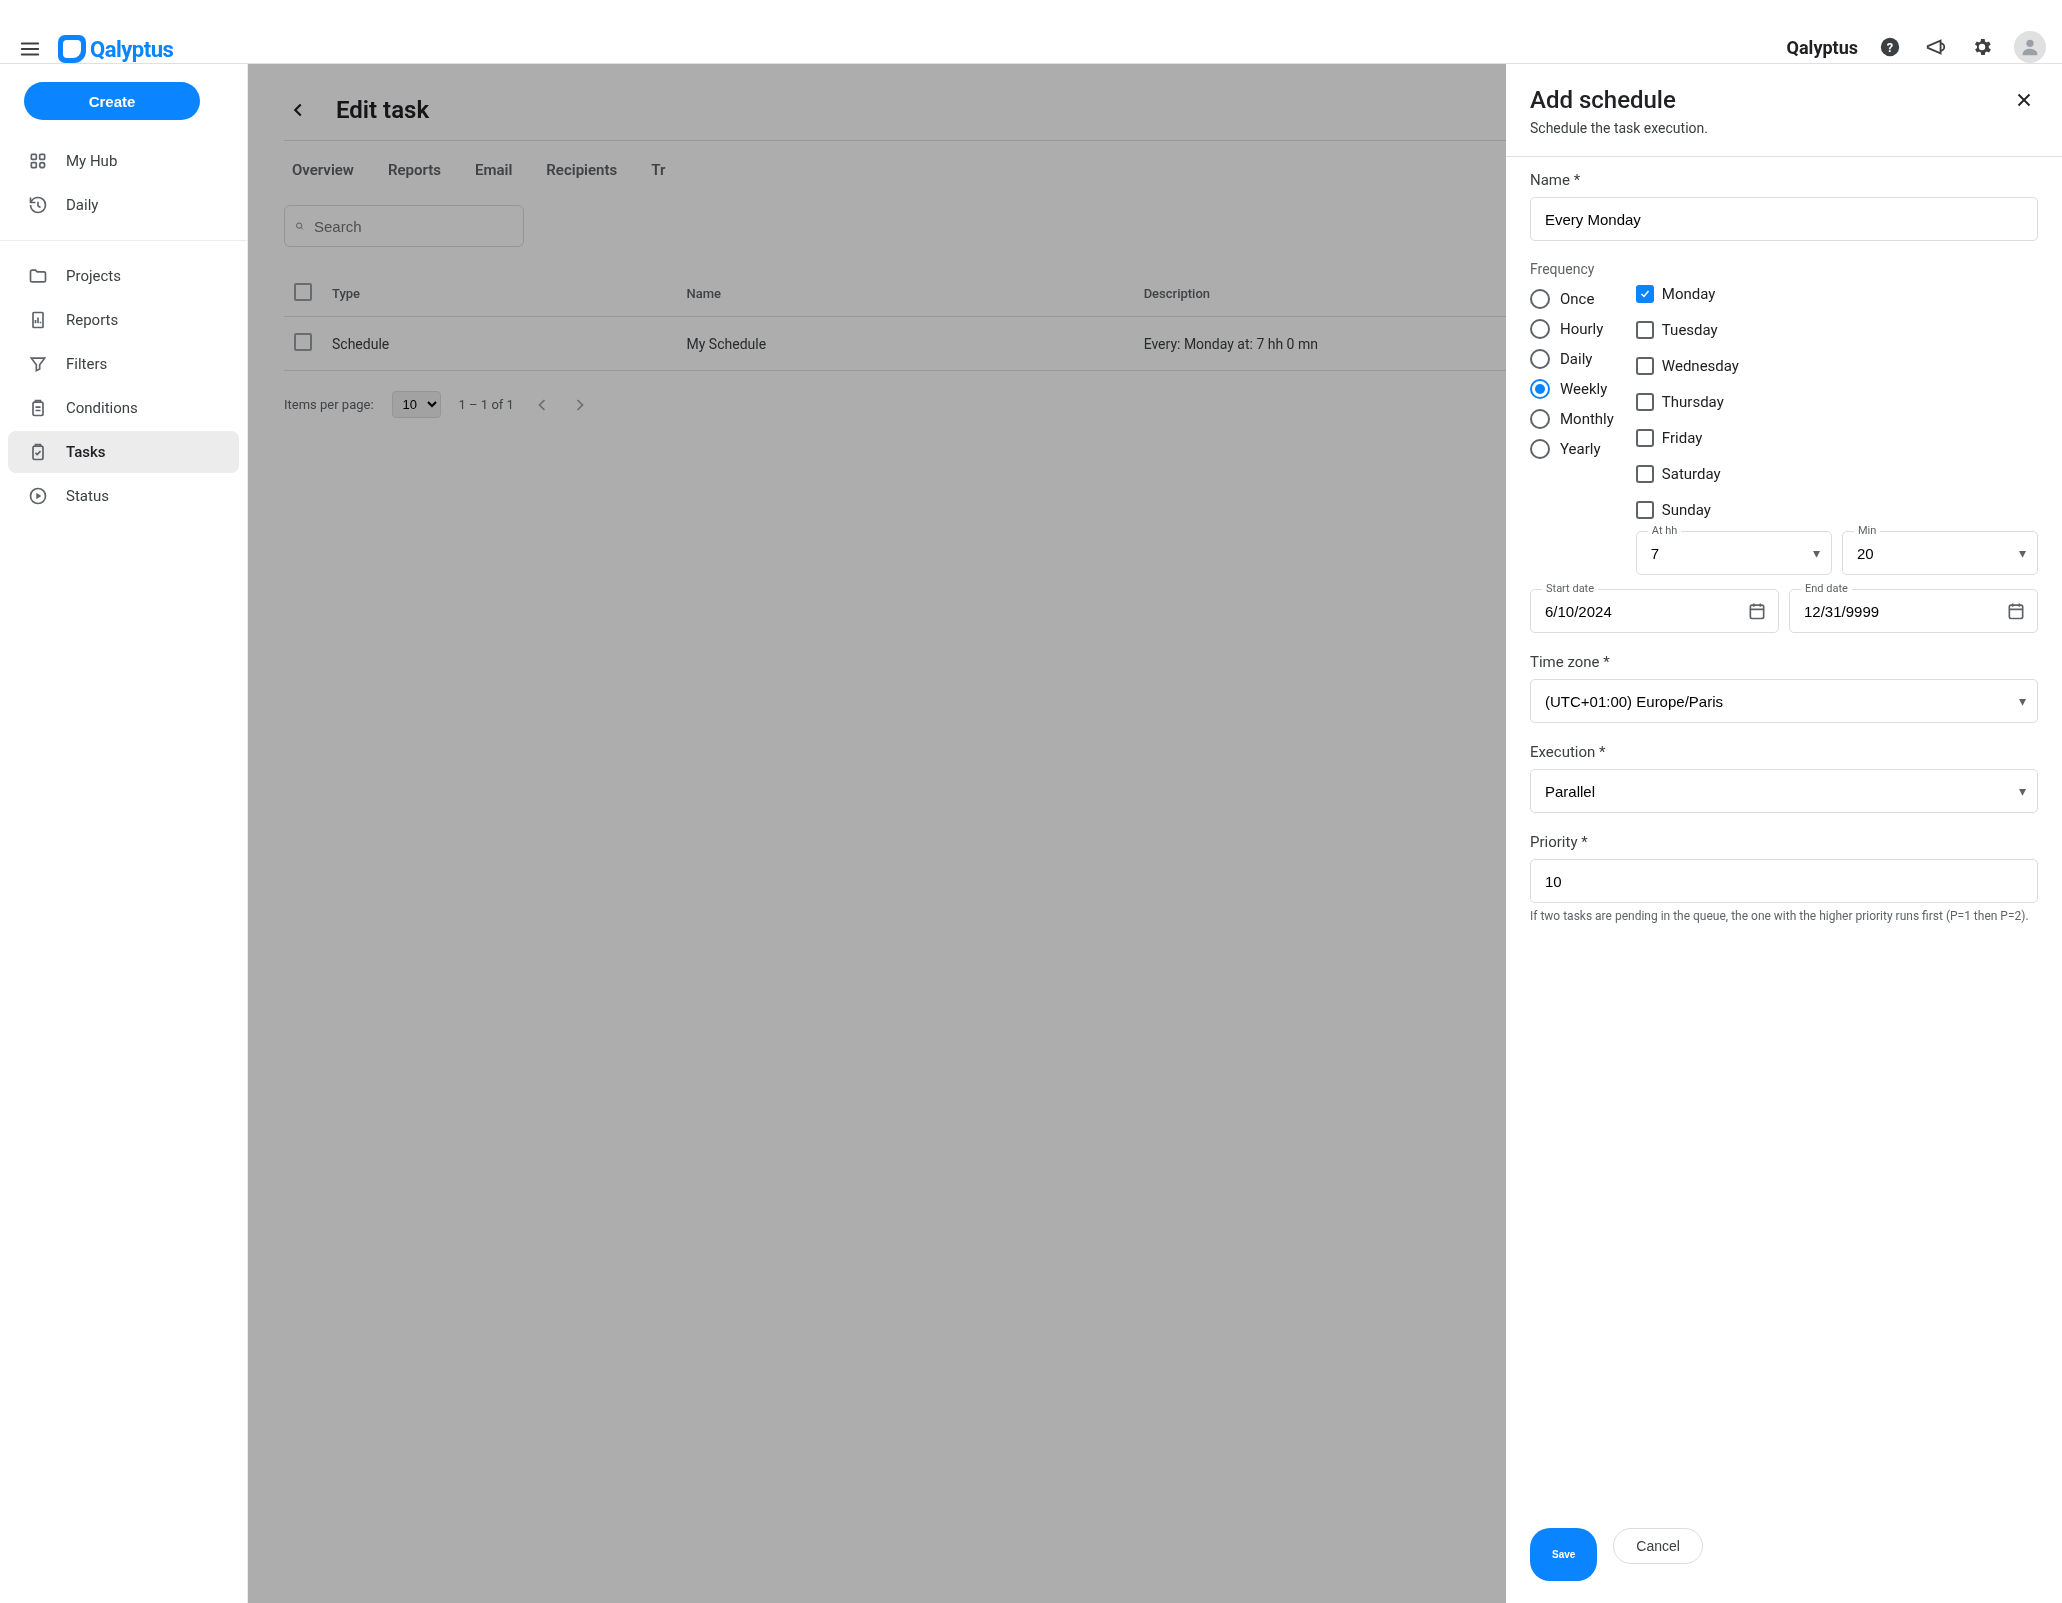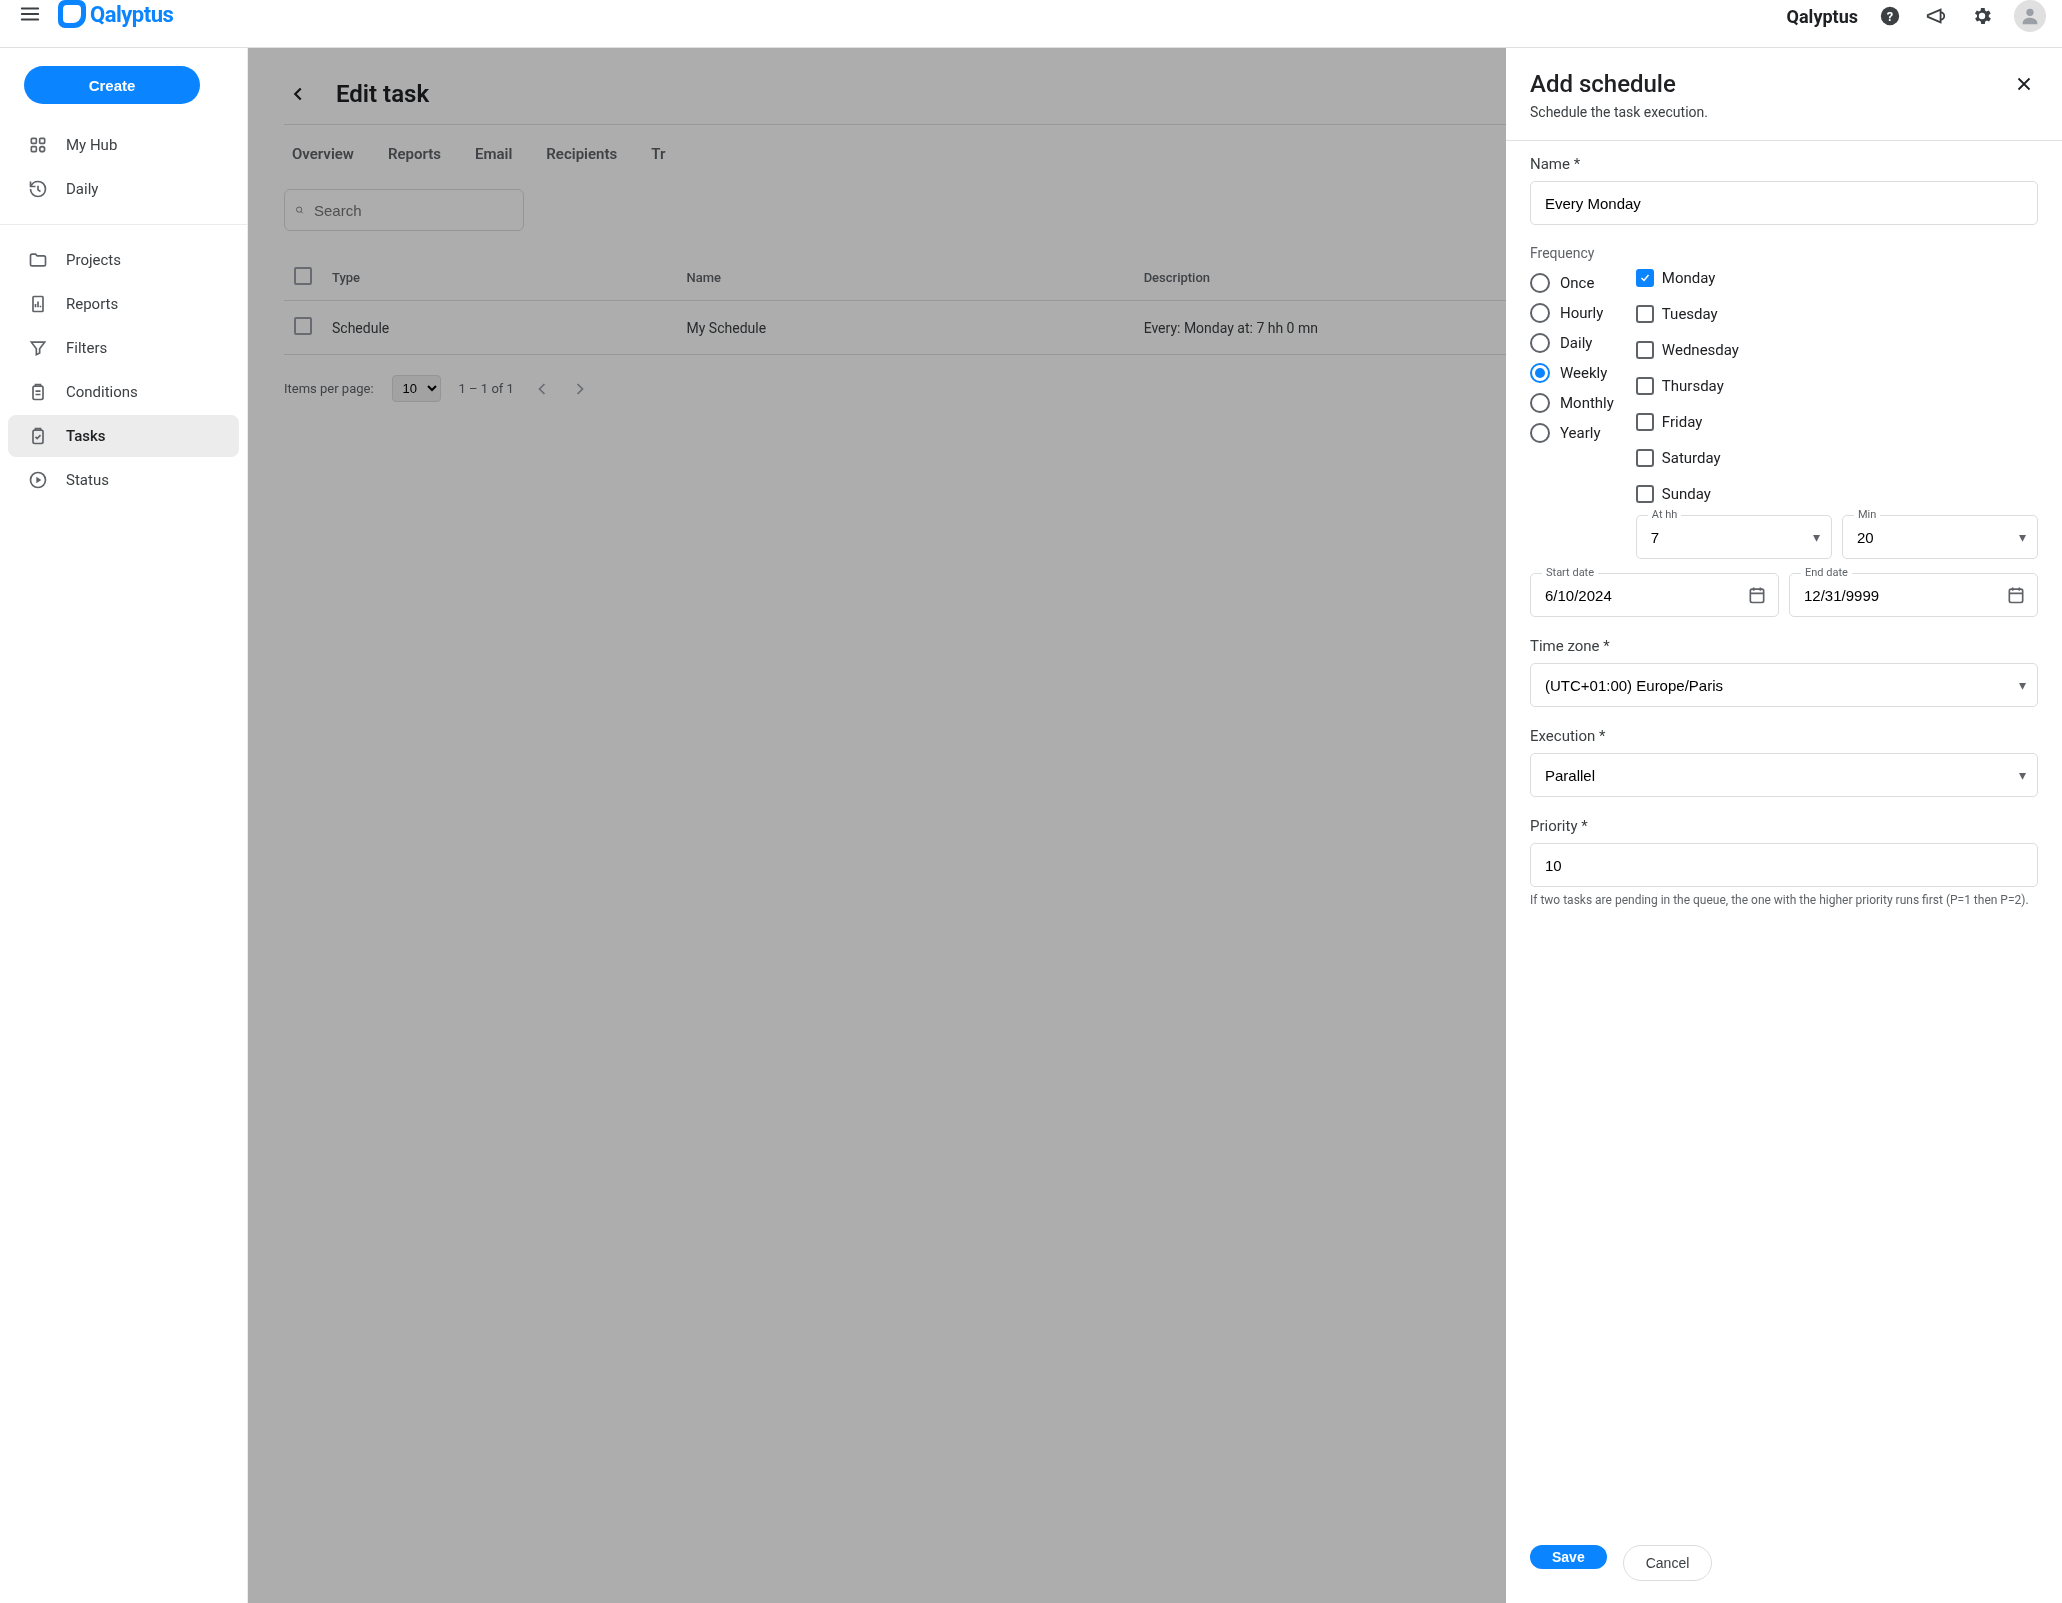--- a/index.html
+++ b/index.html
@@ -1,18 +1,18 @@
 <!DOCTYPE html>
 <html><head>
 <meta charset="utf-8">
 <style>
 * { box-sizing: border-box; margin: 0; padding: 0; }
 body { font-family: -apple-system, BlinkMacSystemFont, "Segoe UI", Roboto, Arial, sans-serif; font-size: 14px; color: #202124; background: #fff; overflow: hidden; }
 .app { display: flex; flex-direction: column; height: 100vh; }
-.topbar { height: 48px; border-bottom: 1px solid #e0e0e0; display: flex; align-items: flex-start; padding: 0 16px; justify-content: space-between; }
+.topbar { height: 64px; border-bottom: 1px solid #e0e0e0; display: flex; align-items: flex-end; padding: 0 16px; justify-content: space-between; }
 .topbar-left { display: flex; align-items: center; gap: 14px; }
 .hamburger { width: 24px; height: 24px; cursor: pointer; display:flex; align-items:center; justify-content:center; }
 .logo { display: flex; align-items: center; gap: 4px; font-weight: 700; font-size: 22px; color: #0A84FF; }
 .logo-mark { width: 28px; height: 28px; background: #0A84FF; border-radius: 7px 7px 12px 7px; position: relative; }
 .logo-mark::after { content:""; position:absolute; inset:5px; background:#fff; border-radius:4px 4px 8px 4px; }
 .logo-text { font-weight:700; color:#0A84FF; letter-spacing:-0.5px; }
 .topbar-right { display: flex; align-items: center; gap: 18px; }
 .brand-label { font-weight: 700; font-size: 18px; color:#202124; }
 .icon-btn { width: 28px; height: 28px; display:flex; align-items:center; justify-content:center; cursor:pointer; color:#3c4043; }
 .avatar { width: 32px; height: 32px; border-radius: 50%; background:#e0e0e0; display:flex; align-items:center; justify-content:center; }
@@ -67,21 +67,21 @@
 .floating-field .float-label { position:absolute; top:-7px; left:12px; background:#fff; padding:0 4px; font-size:11px; color:#5f6368; }
 .select-input { appearance:none; -webkit-appearance:none; background:none; }
 .sel-wrap { position:relative; }
 .sel-wrap .caret { position:absolute; right:12px; top:50%; transform:translateY(-50%); pointer-events:none; color:#5f6368; }
 .date-row { display:flex; gap:10px; margin-top:14px; }
 .date-field { flex:1; position:relative; }
 .date-field .float-label { position:absolute; top:-7px; left:12px; background:#fff; padding:0 4px; font-size:11px; color:#5f6368; }
 .date-field .cal-icon { position:absolute; right:12px; top:50%; transform:translateY(-50%); color:#5f6368; }
 .hint { font-size:12px; color:#5f6368; margin-top:6px; }
 .drawer-footer { padding:18px 24px 22px; display:flex; gap:16px; border-top: none; }
-.btn-primary { background:#0A84FF; color:#fff; border:none; border-radius:20px; height:24px; padding:0 22px; font-weight:600; font-size:14px; cursor:pointer; }
+.btn-primary { background:#0A84FF; color:#fff; border:none; border-radius:20px; height:53px; padding:0 22px; font-weight:600; font-size:10px; cursor:pointer; }
 .btn-outline { background:#fff; color:#3c4043; border:1px solid #dadce0; border-radius:20px; height:36px; padding:0 22px; font-weight:500; font-size:14px; cursor:pointer; }
 svg { display:block; }
 </style>
 </head>
 <body>
 
 <div class="app">
   <div class="topbar">
     <div class="topbar-left">
       <div class="hamburger icon-btn">

